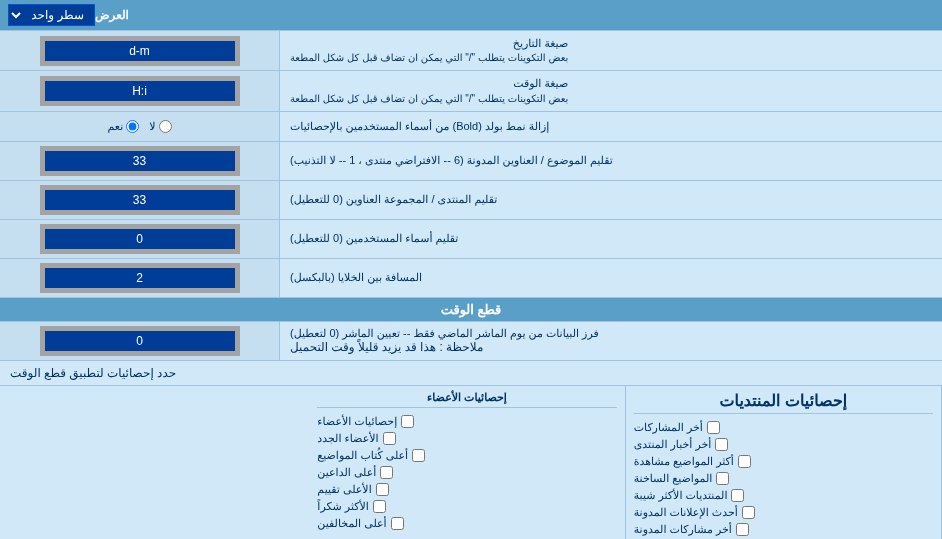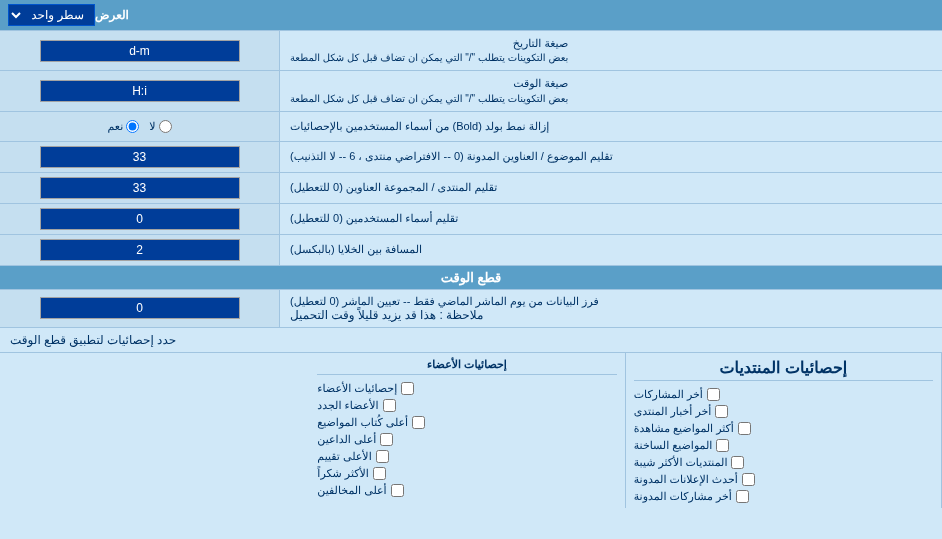--- a/index.html
+++ b/index.html
@@ -41,21 +41,21 @@
       background: #c5dff0;
       display: flex;
       align-items: center;
       justify-content: center;
       padding: 4px 8px;
       border-right: 1px solid #a0c4e0;
     }
     .input-box {
       background: #003d99;
       color: #fff;
-      border: 1px solid #a3a3a3;
+      border: 5px solid #a3a3a3;
       padding: 3px 8px;
       font-size: 12px;
       font-family: Tahoma, Arial, sans-serif;
       text-align: center;
       width: 200px;
       direction: ltr;
     }
     .radio-group {
       display: flex;
       gap: 10px;
@@ -198,21 +198,21 @@
         <label class="radio-label">
           <input type="radio" name="remove_bold" value="no" style="">
           <span>لا</span>
         </label>
       </div>
     </div>
   </div>
 
   <div class="row">
     <div class="label-cell">
-      <div>تقليم الموضوع / العناوين المدونة (0 -- الافتراضي منتدى ، 6 -- لا التذنيب)</div>
+      <div>تقليم الموضوع / العناوين المدونة (6 -- الافتراضي منتدى ، 1 -- لا التذنيب)</div>
     </div>
     <div class="input-cell">
       <input class="input-box" type="text" value="33" style="">
     </div>
   </div>
 
   <div class="row">
     <div class="label-cell">
       <div>تقليم المنتدى / المجموعة العناوين (0 للتعطيل)</div>
     </div>

